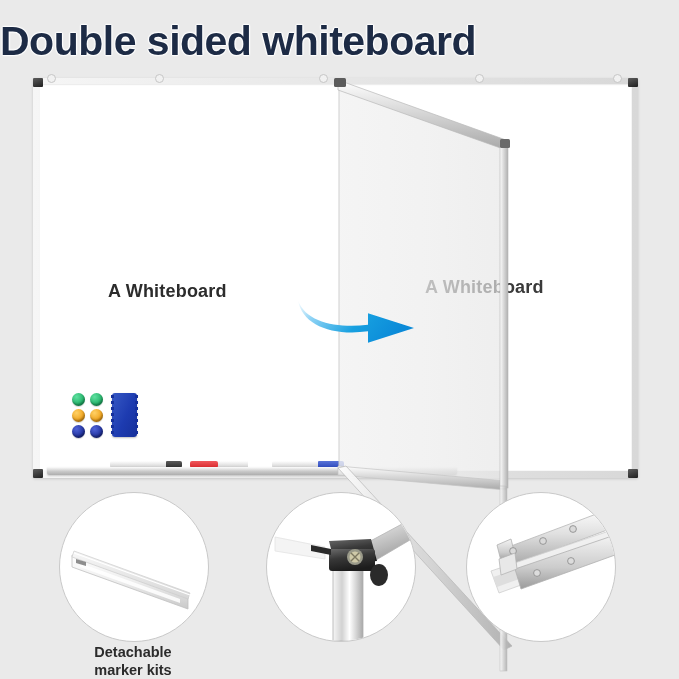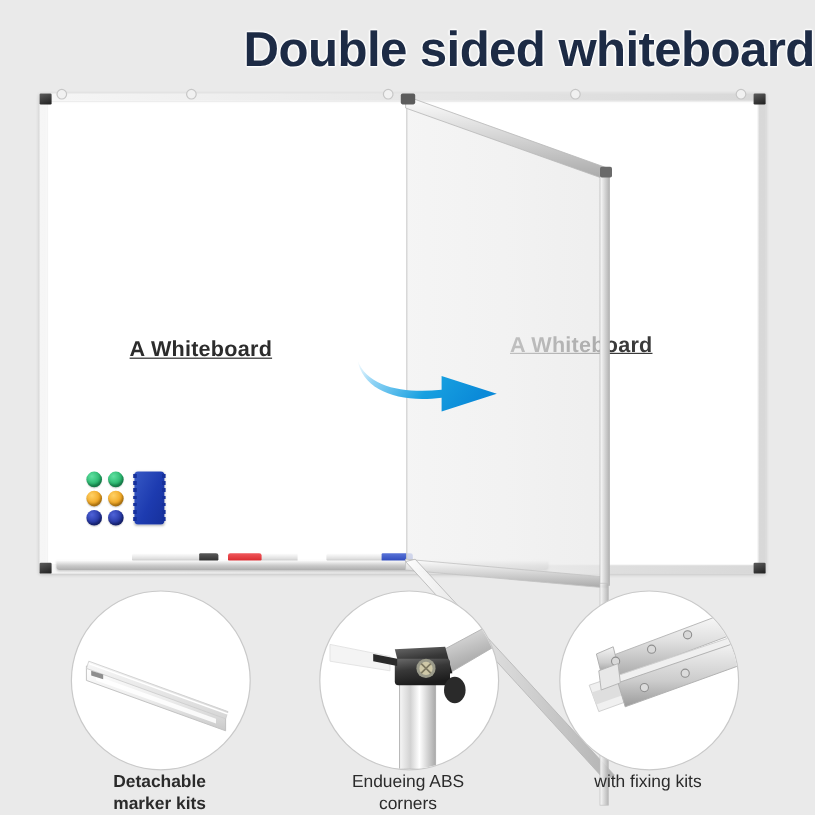--- a/index.html
+++ b/index.html
@@ -7,21 +7,21 @@
     width:679px;height:679px;
     background:#eaeaea;
     font-family:"Liberation Sans", sans-serif;
     overflow:hidden;position:relative;
   }
   #stage{position:absolute;inset:0;width:679px;height:679px;overflow:hidden;}
 
   
   .title{
     position:absolute;left:0;top:18px;width:679px;
-    text-align:right;
+    text-align:left;
     font-size:41px;font-weight:bold;
     letter-spacing:-0.5px;
     color:#1d2b45;
     text-shadow:
       0 0 2px #ffffff, 0 0 3px #ffffff,
       1px 0 1px #ffffff, -1px 0 1px #ffffff,
       0 1px 1px #ffffff, 0 -1px 1px #ffffff;
     white-space:nowrap;
   }
 
@@ -53,21 +53,21 @@
   .mount-hole{
     position:absolute;top:-4px;width:7px;height:7px;
     border:1px solid #c6c6c6;border-radius:50%;
     background:#f1f1f1;z-index:5;
   }
 
   
   .board-label{
     position:absolute;
     font-size:18px;font-weight:bold;color:#2c2c2c;
-    letter-spacing:0.2px;white-space:nowrap;text-decoration:underline;
+    letter-spacing:0.2px;white-space:nowrap;
   }
   .board-label.front{left:108px;top:281px;}
   .board-label.back{left:425px;top:277px;color:#3a3a3a;}
 
   
   .accessories{position:absolute;left:72px;top:393px;width:90px;height:46px;}
   .magnet{
     position:absolute;width:13px;height:13px;border-radius:50%;
     box-shadow:inset -1px -2px 2px rgba(0,0,0,0.30), 0 1px 1px rgba(0,0,0,0.18);
   }
@@ -275,24 +275,20 @@
 
         <circle cx="88" cy="64" r="8" fill="#9a9a8a"></circle>
         <circle cx="88" cy="64" r="5.5" fill="#cfc9a8"></circle>
         <path d="M84,60 L92,68 M92,60 L84,68" stroke="#7d7860" stroke-width="1.4"></path>
 
         <polygon points="44,52 64,56 64,62 44,58" fill="#2a2a2a"></polygon>
 
         <ellipse cx="112" cy="82" rx="9" ry="11" fill="#2a2a2a"></ellipse>
       </svg>
     </div>
-    <div class="caption">
-      <div>Endueing ABS</div>
-      <div>corners</div>
-    </div>
   </div>
 
   <div class="callout co3">
     <div class="circle">
       <svg viewBox="0 0 148 148" width="148" height="148">
         <defs>
           <linearGradient id="barG" x1="0" y1="0" x2="0" y2="1">
             <stop offset="0%" stop-color="#ffffff"></stop>
             <stop offset="45%" stop-color="#e0e0e0"></stop>
             <stop offset="100%" stop-color="#a5a5a5"></stop>
@@ -314,17 +310,16 @@
         <polygon points="26,84 148,44 148,52 30,94" fill="#dedede"></polygon>
 
         <polygon points="48,76 148,42 148,62 54,96" fill="url(#barG2)" stroke="#b0b0b0" stroke-width="0.8"></polygon>
         <circle cx="70" cy="80" r="3.4" fill="#dcdcdc" stroke="#8e8e8e" stroke-width="0.9"></circle>
         <circle cx="104" cy="68" r="3.4" fill="#dcdcdc" stroke="#8e8e8e" stroke-width="0.9"></circle>
 
         <polygon points="32,66 48,60 50,76 34,82" fill="#e8e8e8" stroke="#b4b4b4" stroke-width="0.8"></polygon>
       </svg>
     </div>
     <div class="caption">
-      <div>with fixing kits</div>
     </div>
   </div>
 
 </div>
 
 </body></html>

